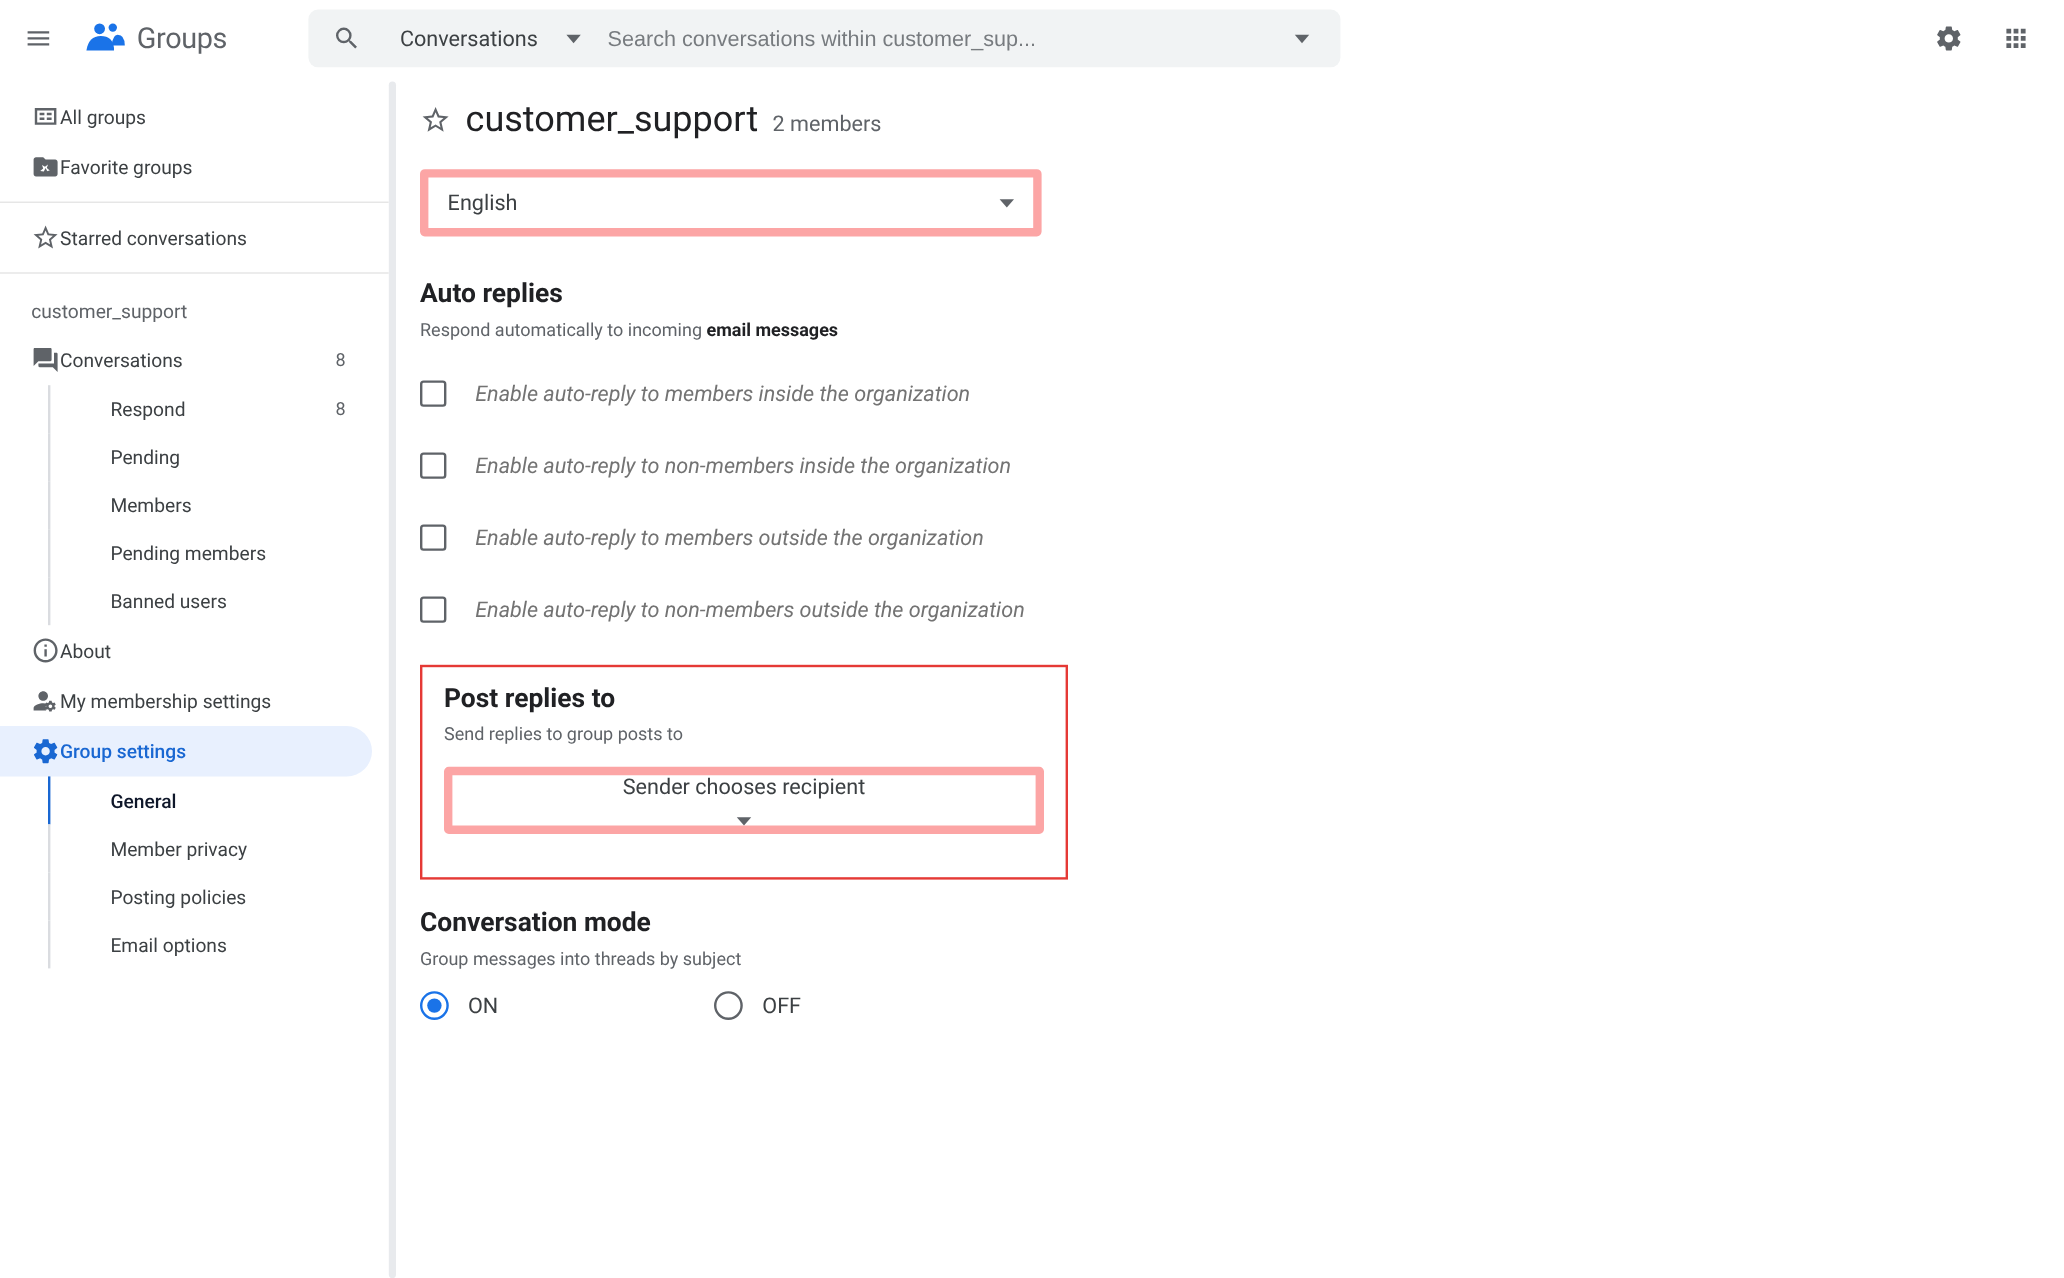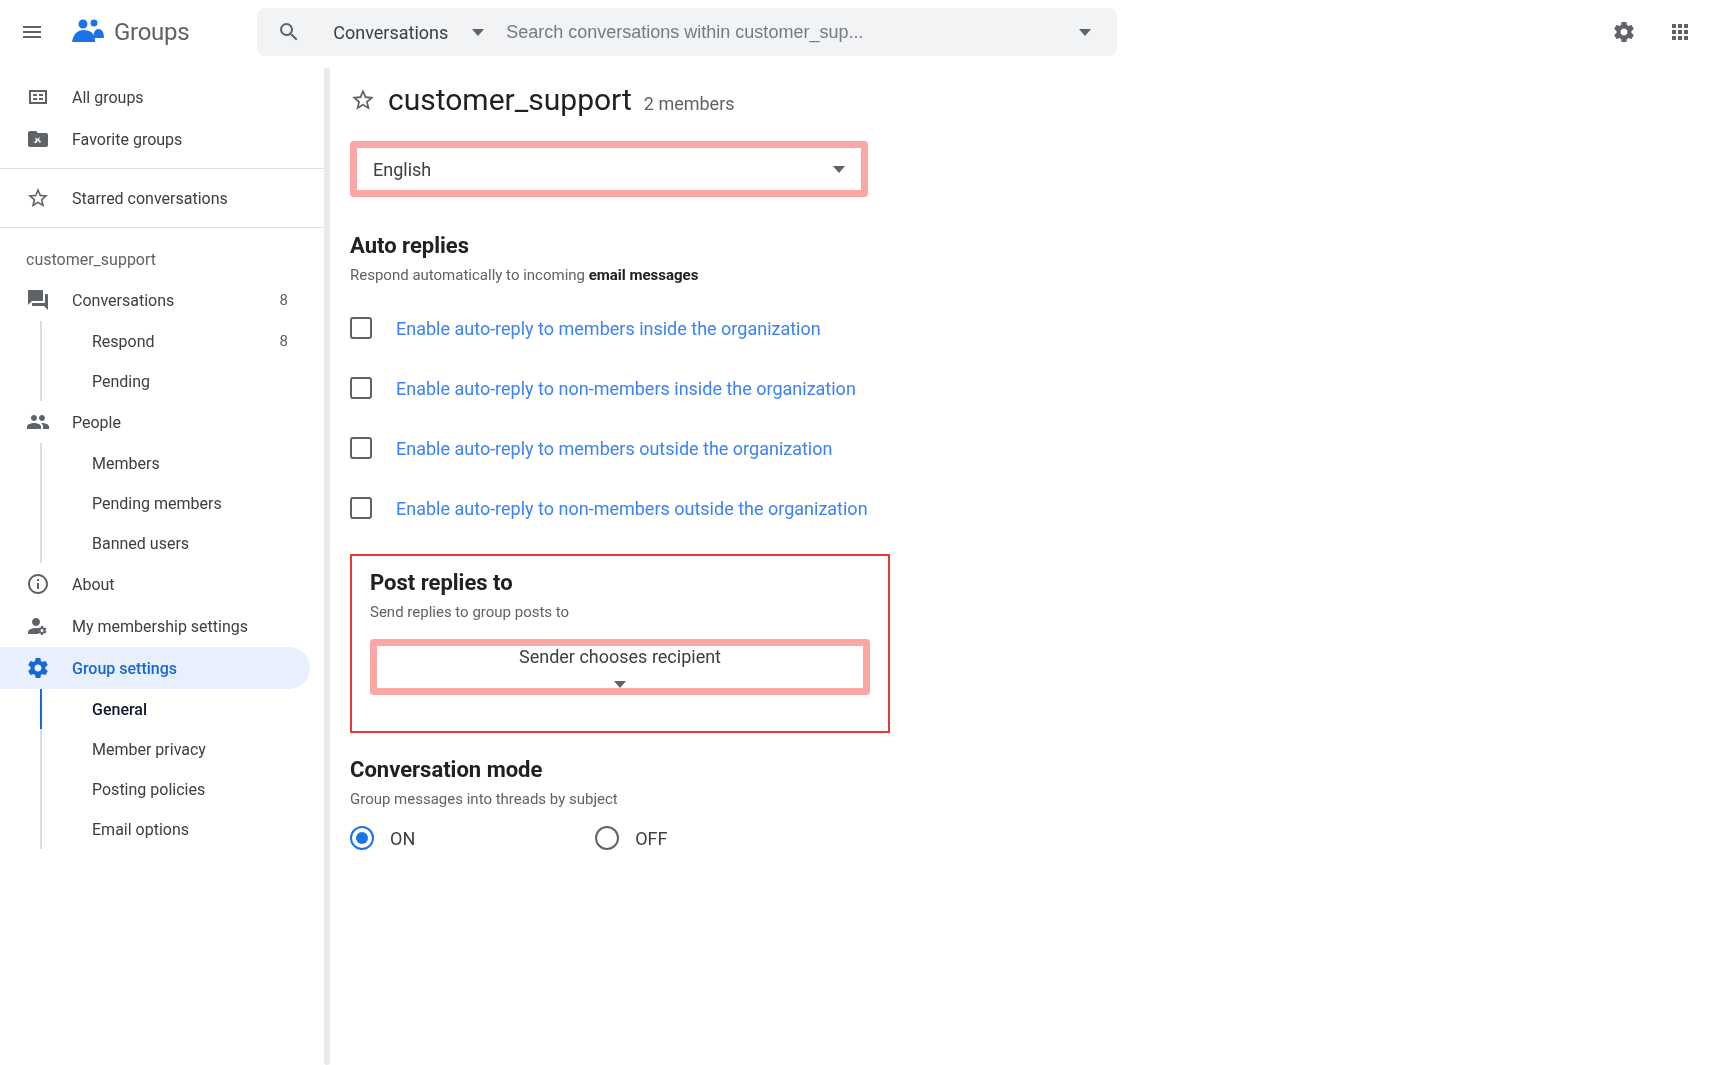--- a/index.html
+++ b/index.html
@@ -55,21 +55,20 @@
     position:relative;
   }
   .side-item {
     display:flex; align-items:center;
     height:42px;
     padding: 0 16px 0 26px;
     font-size:16px; color:#3c4043;
     cursor:pointer;
     border-radius: 0 21px 21px 0;
     margin-right:14px;
-    gap: 22px;
   }
   .side-item .side-icon { width:24px; height:24px; display:flex; align-items:center; justify-content:center; color:#5f6368; flex-shrink:0; }
   .side-item .label { flex:1; }
   .side-divider { height:1px; background:#e0e0e0; margin: 8px 0; }
   .side-header {
     font-size:16px; color:#5f6368; padding: 14px 26px 10px; font-weight:400;
   }
   .side-sub {
     display:flex; align-items:center; height:40px;
     padding: 0 16px 0 92px; font-size:16px; color:#3c4043;
@@ -98,21 +97,21 @@
   .select-box {
     width:518px; height:56px; border:7px solid #fca5a5; border-radius:4px;
     display:flex; align-items:center; padding:0 16px; font-size:18px; color:#3c4043;
     justify-content:space-between; cursor:pointer; margin-bottom:36px;
   }
   .section-title { font-size:22px; font-weight:700; color:#202124; margin: 12px 0 8px; }
   .section-sub { font-size:15px; color:#5f6368; margin-bottom:18px; }
   .section-sub b { color:#202124; font-weight:700; }
   .check-row {
     display:flex; align-items:center; gap:24px; height:52px;
-    font-size:18px; color:#3b82f6; margin: 8px 0;
+    font-size:18px; color:#737373; margin: 8px 0; font-style: italic;
   }
   .checkbox {
     width:22px; height:22px; border:2.5px solid #5f6368; border-radius:3px;
     cursor:pointer; flex-shrink:0;
   }
   .highlight-box {
     border: 2.5px solid #e53935; padding: 14px 18px 36px; margin: 20px 0 24px;
     width: 540px;
   }
   .highlight-box .select-box { margin-bottom:0; width:100%;flex-direction:column; }
@@ -221,28 +220,20 @@
         <span class="count">8</span>
       </div>
       <div class="side-sub">
         <span class="label">Respond</span>
         <span class="count">8</span>
       </div>
       <div class="side-sub">
         <span class="label">Pending</span>
       </div>
 
-      <div class="side-item">
-        <span class="side-icon">
-          <svg viewBox="0 0 24 24">
-              <path fill="currentColor" d="M16 11c1.66 0 2.99-1.34 2.99-3S17.66 5 16 5s-3 1.34-3 3 1.34 3 3 3zm-8 0c1.66 0 2.99-1.34 2.99-3S9.66 5 8 5 5 6.34 5 8s1.34 3 3 3zm0 2c-2.33 0-7 1.17-7 3.5V19h14v-2.5c0-2.33-4.67-3.5-7-3.5zm8 0c-.29 0-.62.02-.97.05 1.16.84 1.97 1.97 1.97 3.45V19h6v-2.5c0-2.33-4.67-3.5-7-3.5z"></path>
-            </svg>
-        </span>
-        <span class="label">People</span>
-      </div>
       <div class="side-sub">
         <span class="label">Members</span>
       </div>
       <div class="side-sub">
         <span class="label">Pending members</span>
       </div>
       <div class="side-sub">
         <span class="label">Banned users</span>
       </div>
 

